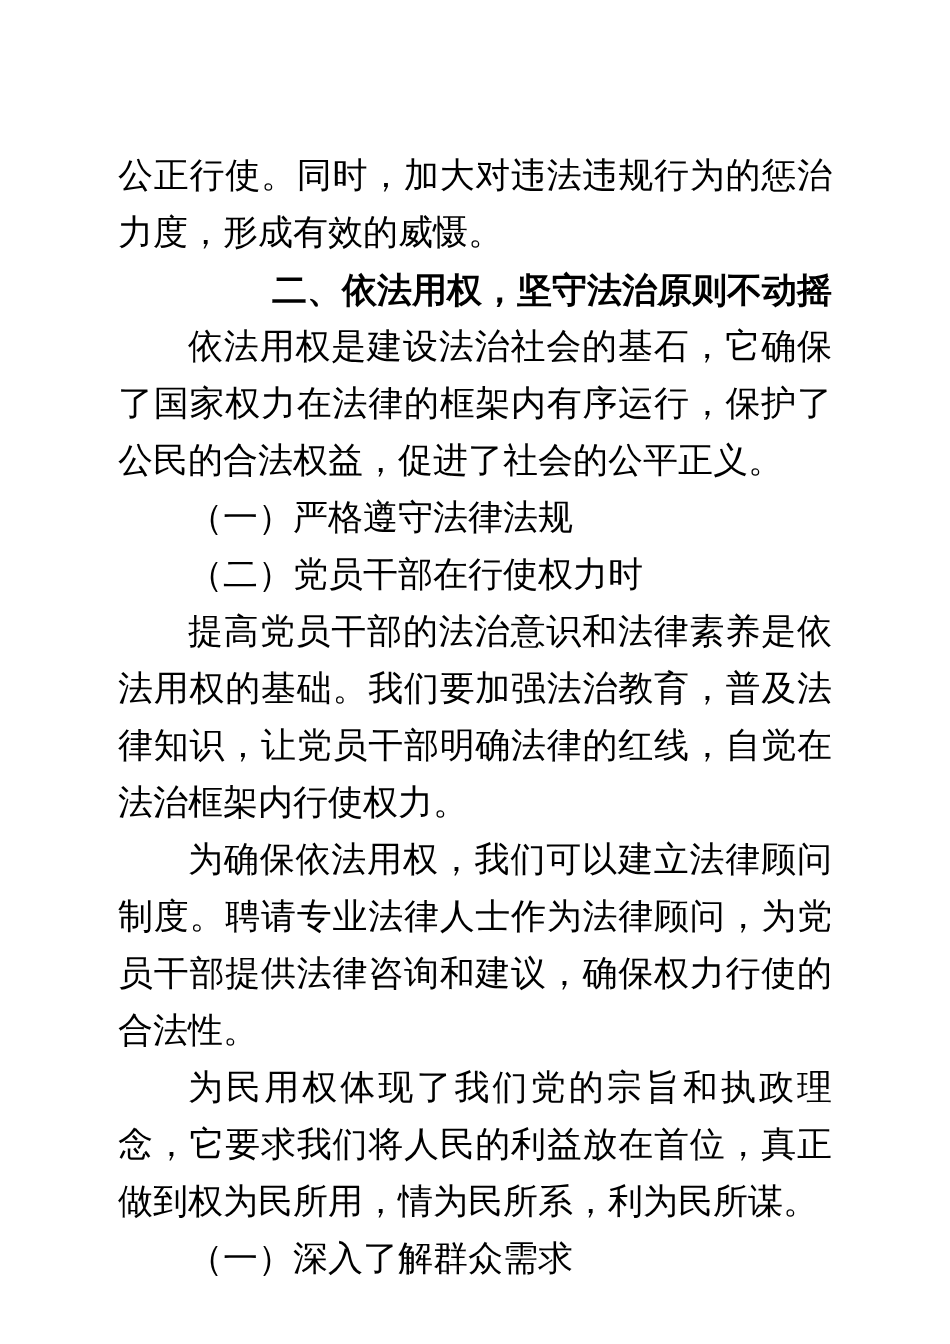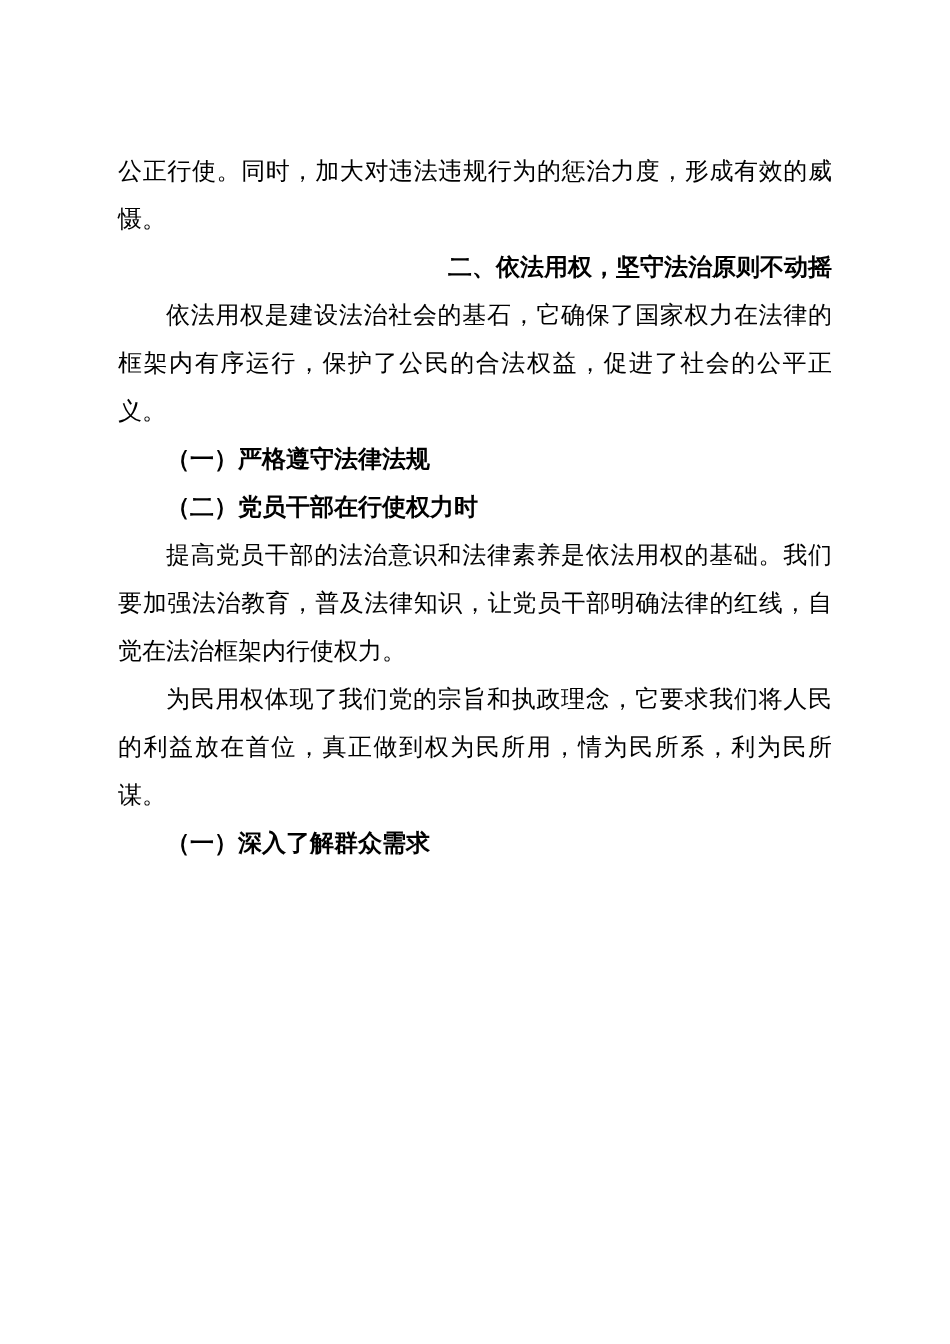--- a/index.html
+++ b/index.html
@@ -14,22 +14,22 @@
     background: #ffffff;
     overflow: hidden;
   }
   .text-column {
     position: absolute;
     left: 118px;
     top: 147px;
     width: 714px;
     color: #000000;
     font-family: "Liberation Serif", "DejaVu Serif", serif;
-    font-size: 24px;
-    line-height: 48px;
+    font-size: 35px;
+    line-height: 57px;
     text-align: justify;
   }
   .text-column p,
   .text-column h2,
   .text-column h3 {
     margin: 0;
     padding: 0;
     font-size: inherit;
     line-height: inherit;
   }
@@ -43,21 +43,21 @@
   .section-heading {
     text-indent: 2em;
     text-align: right;
     font-family: "Liberation Sans", "DejaVu Sans", sans-serif;
     font-weight: 700;
   }
   .sub-heading {
     text-indent: 2em;
     text-align: left;
     font-family: "Liberation Serif", "DejaVu Serif", serif;
-    font-weight: 700;
+    font-weight: 400;
   }
 </style>
 </head>
 <body>
 
 <div class="document-page">
   <div class="text-column">
 
     <p class="body-para continuation">公正行使。同时，加大对违法违规行为的惩治力度，形成有效的威慑。</p>
 
@@ -66,20 +66,21 @@
     <p class="body-para">依法用权是建设法治社会的基石，它确保了国家权力在法律的框架内有序运行，保护了公民的合法权益，促进了社会的公平正义。</p>
 
     <h3 class="sub-heading">（一）严格遵守法律法规</h3>
 
 
     <h3 class="sub-heading">（二）党员干部在行使权力时</h3>
 
     <p class="body-para">提高党员干部的法治意识和法律素养是依法用权的基础。我们要加强法治教育，普及法律知识，让党员干部明确法律的红线，自觉在法治框架内行使权力。</p>
 
 
+    <p class="body-para">为确保依法用权，我们可以建立法律顾问制度。聘请专业法律人士作为法律顾问，为党员干部提供法律咨询和建议，确保权力行使的合法性。</p>
 
 
     <p class="body-para">为民用权体现了我们党的宗旨和执政理念，它要求我们将人民的利益放在首位，真正做到权为民所用，情为民所系，利为民所谋。</p>
 
     <h3 class="sub-heading">（一）深入了解群众需求</h3>
 
   </div>
 </div>
 
 </body></html>

